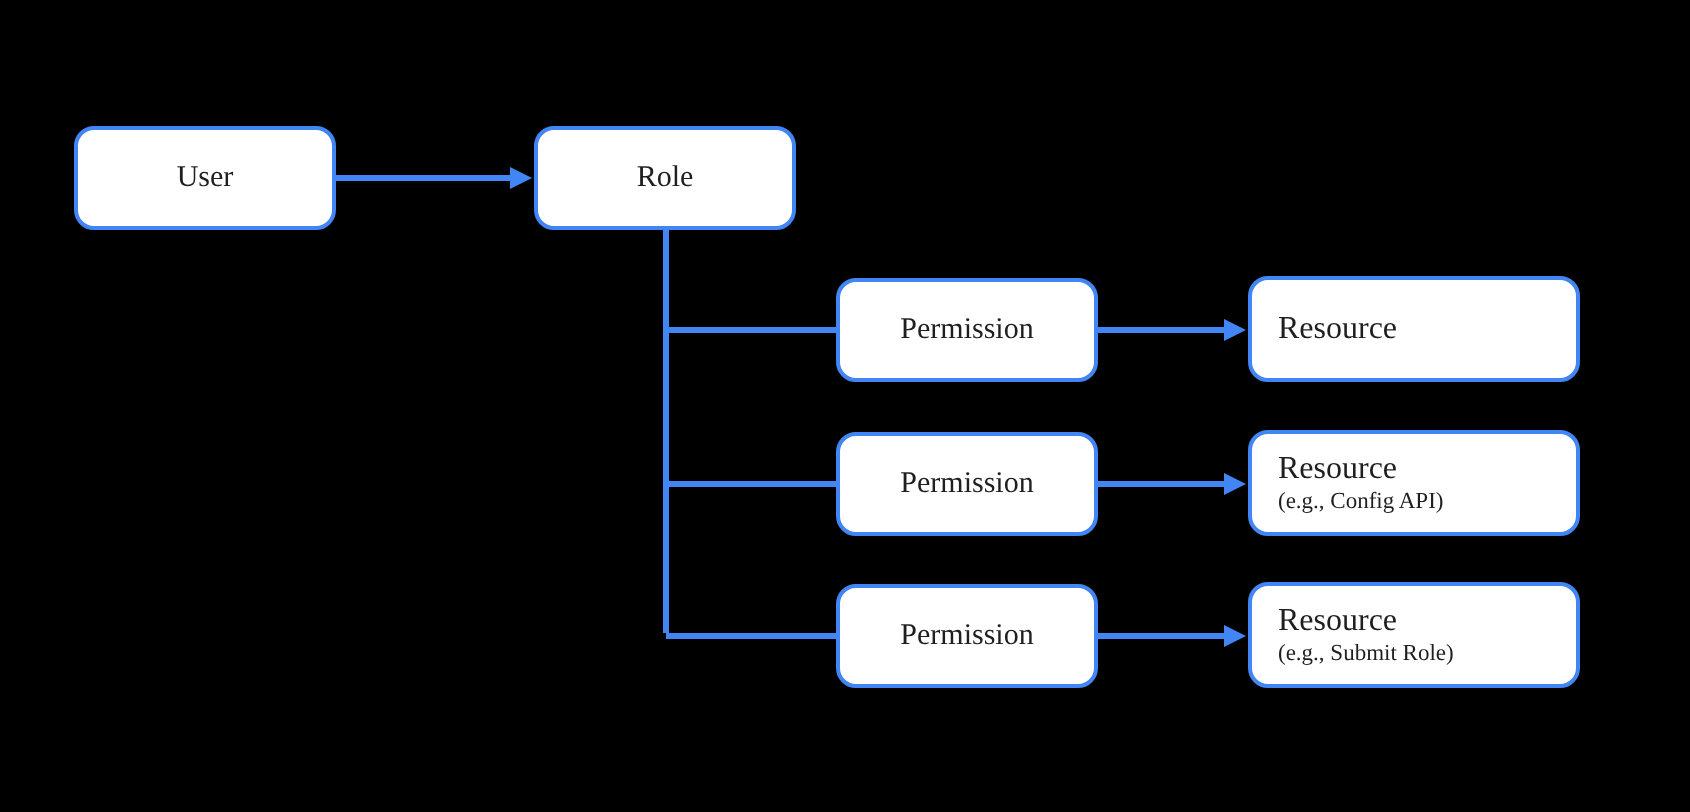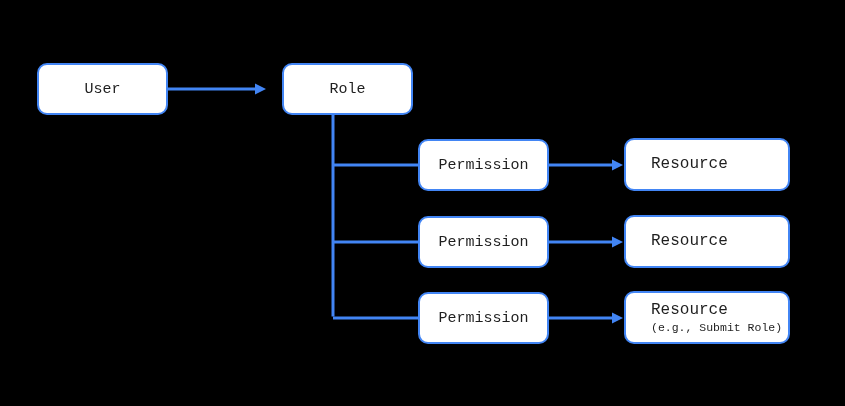--- a/index.html
+++ b/index.html
@@ -7,21 +7,21 @@
     --bg: #000000;
     --box-fill: #ffffff;
     --text: #1f1f1f;
   }
   html, body { margin: 0; padding: 0; background: var(--bg); }
   .canvas {
     position: relative;
     width: 845px;
     height: 406px;
     background: var(--bg);
-    font-family: Liberation Mono, monospace;
+    font-family: Liberation Serif, serif;
     overflow: hidden;
   }
   .connectors {
     position: absolute;
     left: 0; top: 0;
     width: 845px; height: 406px;
     color: var(--accent);
   }
   .node {
     position: absolute;
@@ -34,28 +34,28 @@
   .node.center {
     display: flex;
     align-items: center;
     justify-content: center;
     font-size: 15px;
   }
   .node.resource {
     display: flex;
     flex-direction: column;
     justify-content: center;
-    padding-left: 25px;
+    padding-left: 13px;
   }
   .resource .title   { font-size: 16px; line-height: 19px; }
   .resource .subtitle{ font-size: 11.5px; line-height: 15px; }
 
   
   .user-box  { left: 37px;  top: 63px;  width: 131px; height: 52px; }
-  .role-box  { left: 282px; top: 63px;  width: 131px; height: 52px; }
+  .role-box  { left: 267px; top: 63px;  width: 131px; height: 52px; }
   .perm-1    { left: 418px; top: 139px; width: 131px; height: 52px; }
   .perm-2    { left: 418px; top: 216px; width: 131px; height: 52px; }
   .perm-3    { left: 418px; top: 292px; width: 131px; height: 52px; }
   .res-1     { left: 624px; top: 138px; width: 166px; height: 53px; }
   .res-2     { left: 624px; top: 215px; width: 166px; height: 53px; }
   .res-3     { left: 624px; top: 291px; width: 166px; height: 53px; }
 </style>
 </head>
 <body>
 
@@ -105,19 +105,20 @@
   </div>
   <div class="node center perm-3">
     <span>Permission</span>
   </div>
 
   <div class="node resource res-1">
     <span class="title">Resource</span>
   </div>
   <div class="node resource res-2">
     <span class="title">Resource</span>
+    <span class="subtitle">(e.g., Config API)</span>
   </div>
   <div class="node resource res-3">
     <span class="title">Resource</span>
     <span class="subtitle">(e.g., Submit Role)</span>
   </div>
 
 </div>
 
 </body></html>

